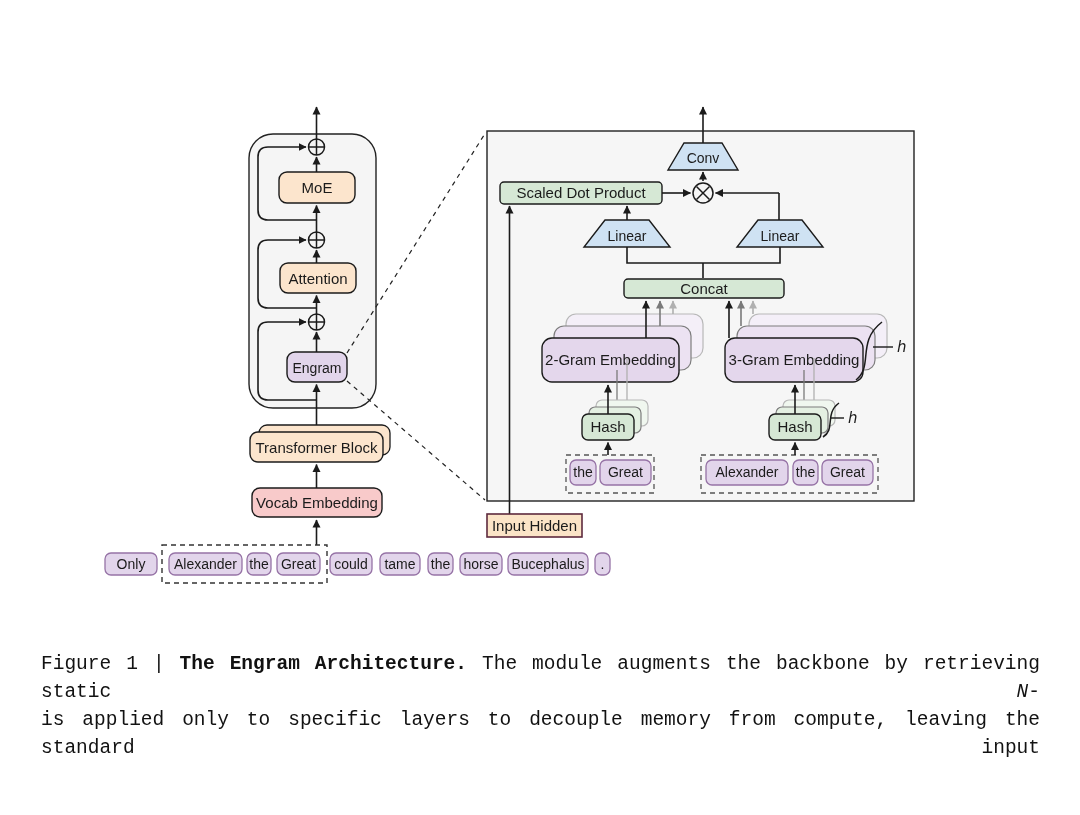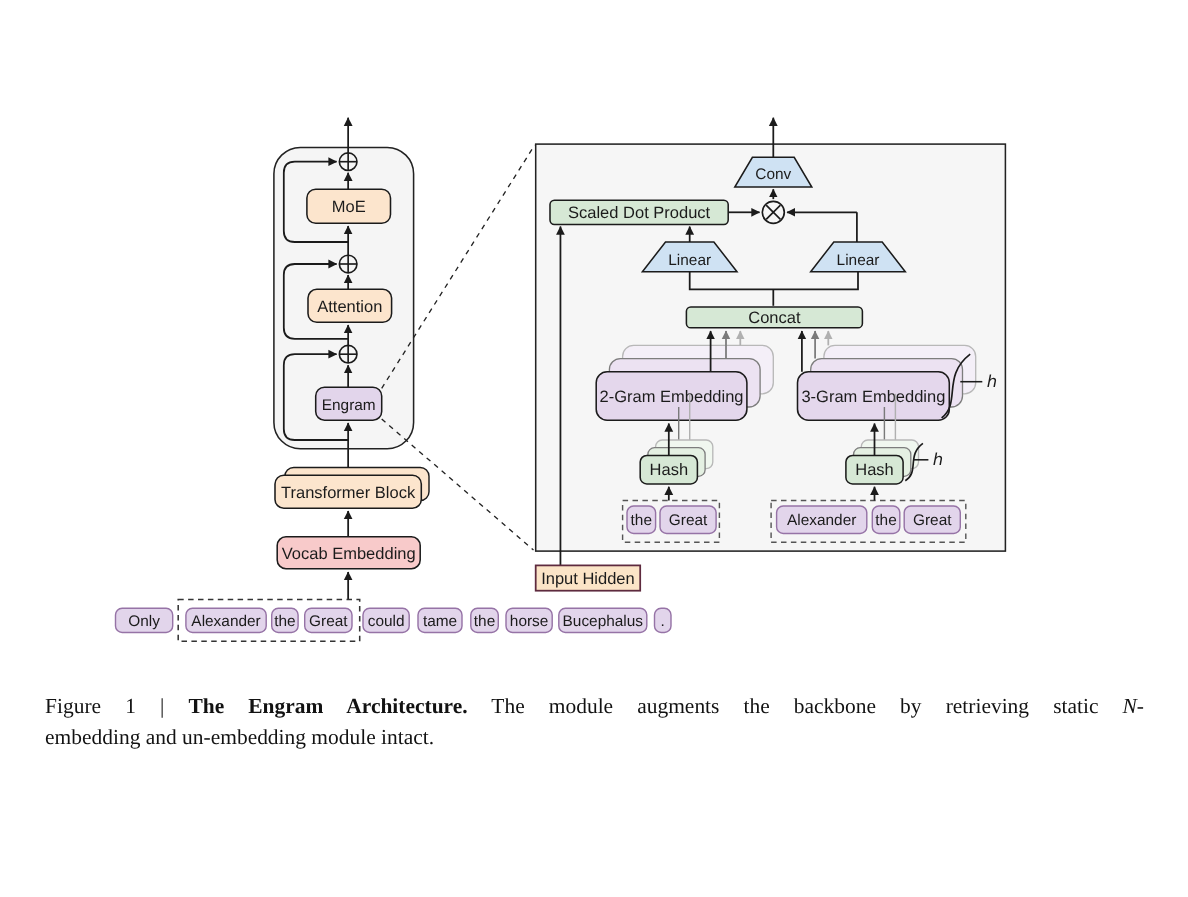--- a/index.html
+++ b/index.html
@@ -3,22 +3,22 @@
 <meta charset="utf-8">
 <style>
   html,body{margin:0;padding:0;background:#ffffff;}
   #page{position:relative;width:1080px;height:815px;background:#ffffff;overflow:hidden;
         font-family:"Liberation Sans", sans-serif;}
   svg text{font-family:"Liberation Sans", sans-serif;fill:#1b1b1b;}
   .t14{font-size:14px;}
   .t15{font-size:15px;}
   .tm{text-anchor:middle;}
   .hlab{font-size:15px;font-style:italic;font-family:"DejaVu Sans", sans-serif;}
-  .caption{position:absolute;left:41px;top:629px;width:999px;
-           font-family:Liberation Serif, serif;font-size:19.5px;color:#121212;}
+  .caption{position:absolute;left:41px;top:650px;width:999px;
+           font-family:Liberation Mono, monospace;font-size:19.5px;color:#121212;}
   .cap-line{line-height:28px;white-space:normal;}
   .just{text-align:justify;text-align-last:justify;}
 </style>
 </head>
 <body>
 
 <div id="page">
 
 <svg width="1080" height="612" viewBox="0 0 1080 612">
   <defs>
@@ -220,16 +220,16 @@
     <line x1="795" y1="455" x2="795" y2="442.5" stroke="#1b1b1b" stroke-width="1.6" marker-end="url(#ah)"></line>
   </g>
 
   <rect x="487" y="514" width="95" height="23" fill="#fbe4c7" stroke="#5e2a3e" stroke-width="1.6"></rect>
   <text x="534.5" y="530.5" class="t15 tm">Input Hidden</text>
 </svg>
 
 
 <div class="caption">
   <div class="cap-line just"><span>Figure 1 | </span><b>The Engram Architecture.</b><span> The module augments the backbone by retrieving static </span><i>N</i><span>-</span></div>
-  <div class="cap-line">embedding and un-embedding module intact.</div>
+  <div class="cap-line just">is applied only to specific layers to decouple memory from compute, leaving the standard input</div>
 </div>
 
 </div>
 
 </body></html>

